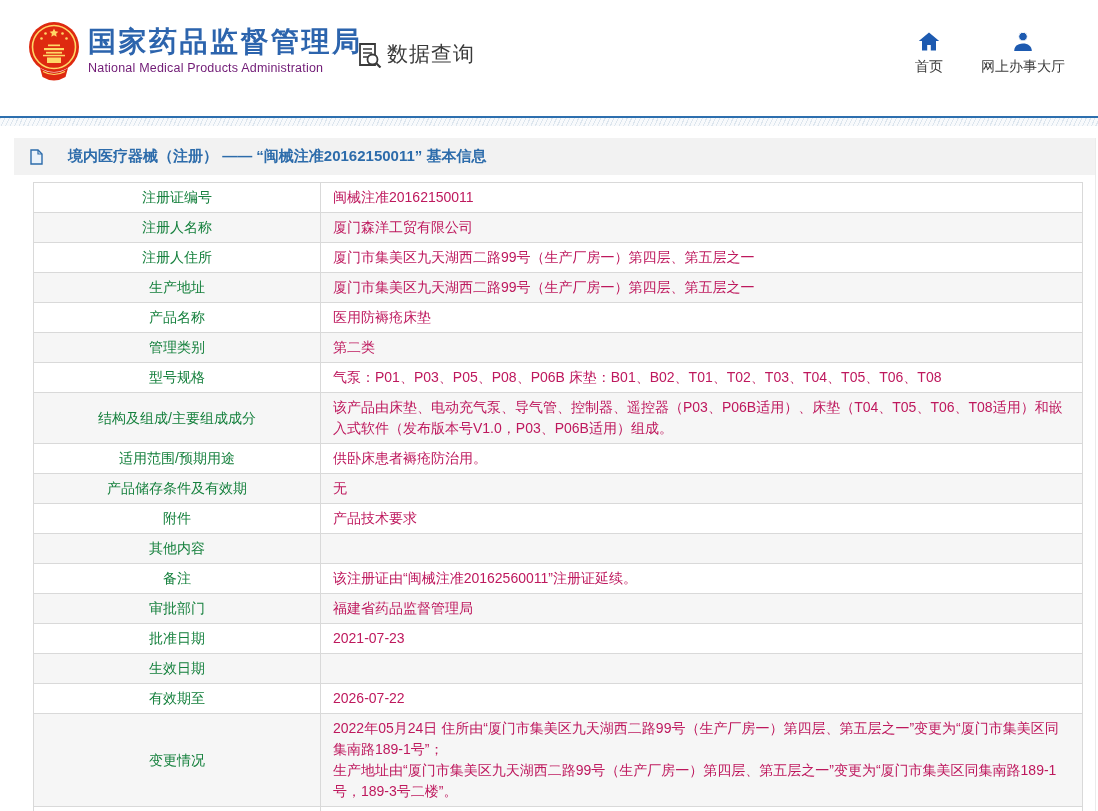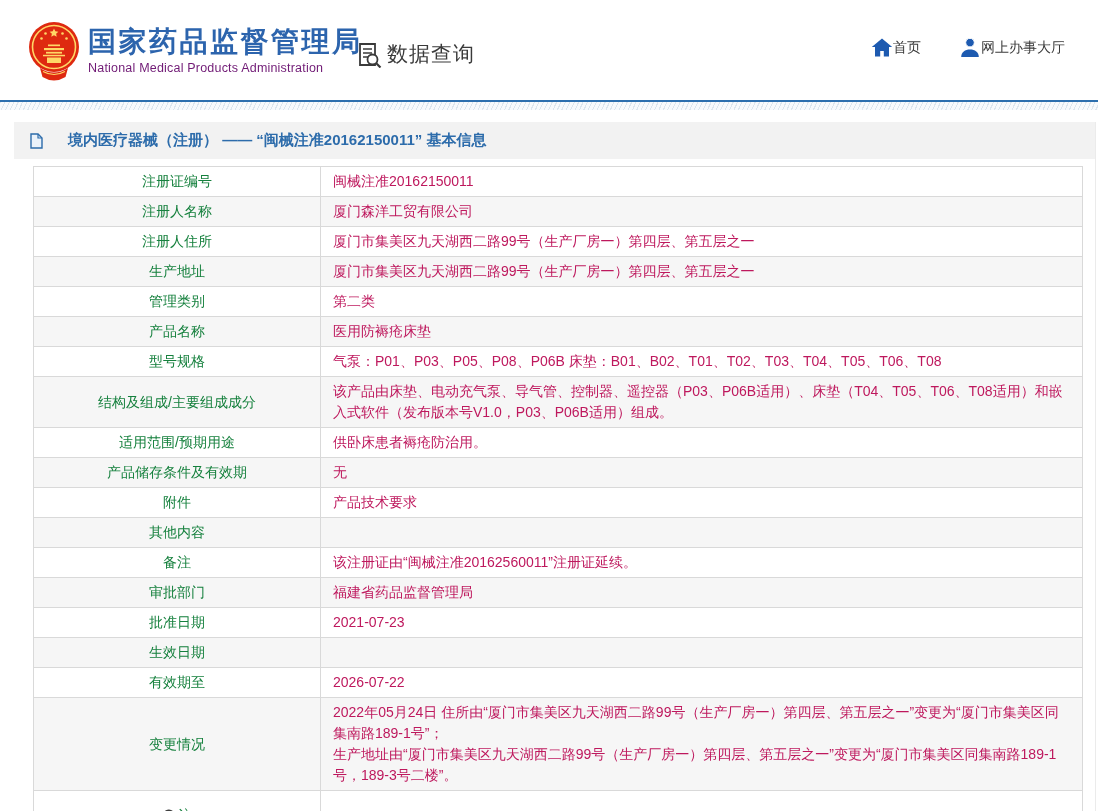--- a/index.html
+++ b/index.html
@@ -5,32 +5,32 @@
   * { margin: 0; padding: 0; box-sizing: border-box; }
   html, body { width: 1098px; height: 811px; overflow: hidden; }
   body {
     font-family: "Liberation Sans", "DejaVu Sans", sans-serif;
     background: #ffffff;
     color: #3f3f3f;
     position: relative;
   }
 
   
-  .header { position: relative; height: 100px; background: #fff; }
+  .header { position: relative; height: 116px; background: #fff; }
   .emblem { position: absolute; left: 27px; top: 21px; width: 54px; height: 62px; cursor: pointer; }
   .brand { position: absolute; left: 88px; top: 26px; }
   .brand-cn {
     font-size: 28px; font-weight: bold; color: #2c64ad; letter-spacing: 2.5px;
     line-height: 32px; white-space: nowrap;
   }
   .brand-en { font-size: 12.5px; color: #701a75; margin-top: 3px; letter-spacing: 0.2px; }
   .query { position: absolute; left: 355px; top: 40px; display: flex; align-items: center; gap: 5px; cursor: pointer; }
   .query-label { font-size: 21px; color: #3a3a3a; letter-spacing: 1px; }
   .top-nav { position: absolute; top: 32px; right: 33px; display: flex; gap: 38px; }
-  .nav-item { display: flex; flex-direction: row; align-items: flex-end; cursor: pointer; }
+  .nav-item { display: flex; flex-direction: column; align-items: center; cursor: pointer; }
   .nav-item .nav-label { margin-top: 7px; font-size: 14px; color: #3a3a3a; white-space: nowrap; }
 
   .header-rule { height: 2px; background: #2d6fae; }
   .hatch-band {
     height: 8px;
     background: repeating-linear-gradient(115deg, #dde6ee 0px, #dde6ee 1px, #f8fafc 1px, #f8fafc 4px);
   }
 
   
   .panel {
@@ -142,26 +142,26 @@
       </tr>
       <tr>
         <td class="label-cell">注册人住所</td>
         <td class="value-cell">厦门市集美区九天湖西二路99号（生产厂房一）第四层、第五层之一</td>
       </tr>
       <tr>
         <td class="label-cell">生产地址</td>
         <td class="value-cell">厦门市集美区九天湖西二路99号（生产厂房一）第四层、第五层之一</td>
       </tr>
       <tr>
+        <td class="label-cell">产品名称</td>
+        <td class="value-cell">医用防褥疮床垫</td>
+      </tr>
+      <tr>
         <td class="label-cell">管理类别</td>
         <td class="value-cell">第二类</td>
-      </tr>
-      <tr>
-        <td class="label-cell">产品名称</td>
-        <td class="value-cell">医用防褥疮床垫</td>
       </tr>
       <tr>
         <td class="label-cell">型号规格</td>
         <td class="value-cell">气泵：P01、P03、P05、P08、P06B 床垫：B01、B02、T01、T02、T03、T04、T05、T06、T08</td>
       </tr>
       <tr>
         <td class="label-cell">结构及组成/主要组成成分</td>
         <td class="value-cell">该产品由床垫、电动充气泵、导气管、控制器、遥控器（P03、P06B适用）、床垫（T04、T05、T06、T08适用）和嵌入式软件（发布版本号V1.0，P03、P06B适用）组成。</td>
       </tr>
       <tr>

